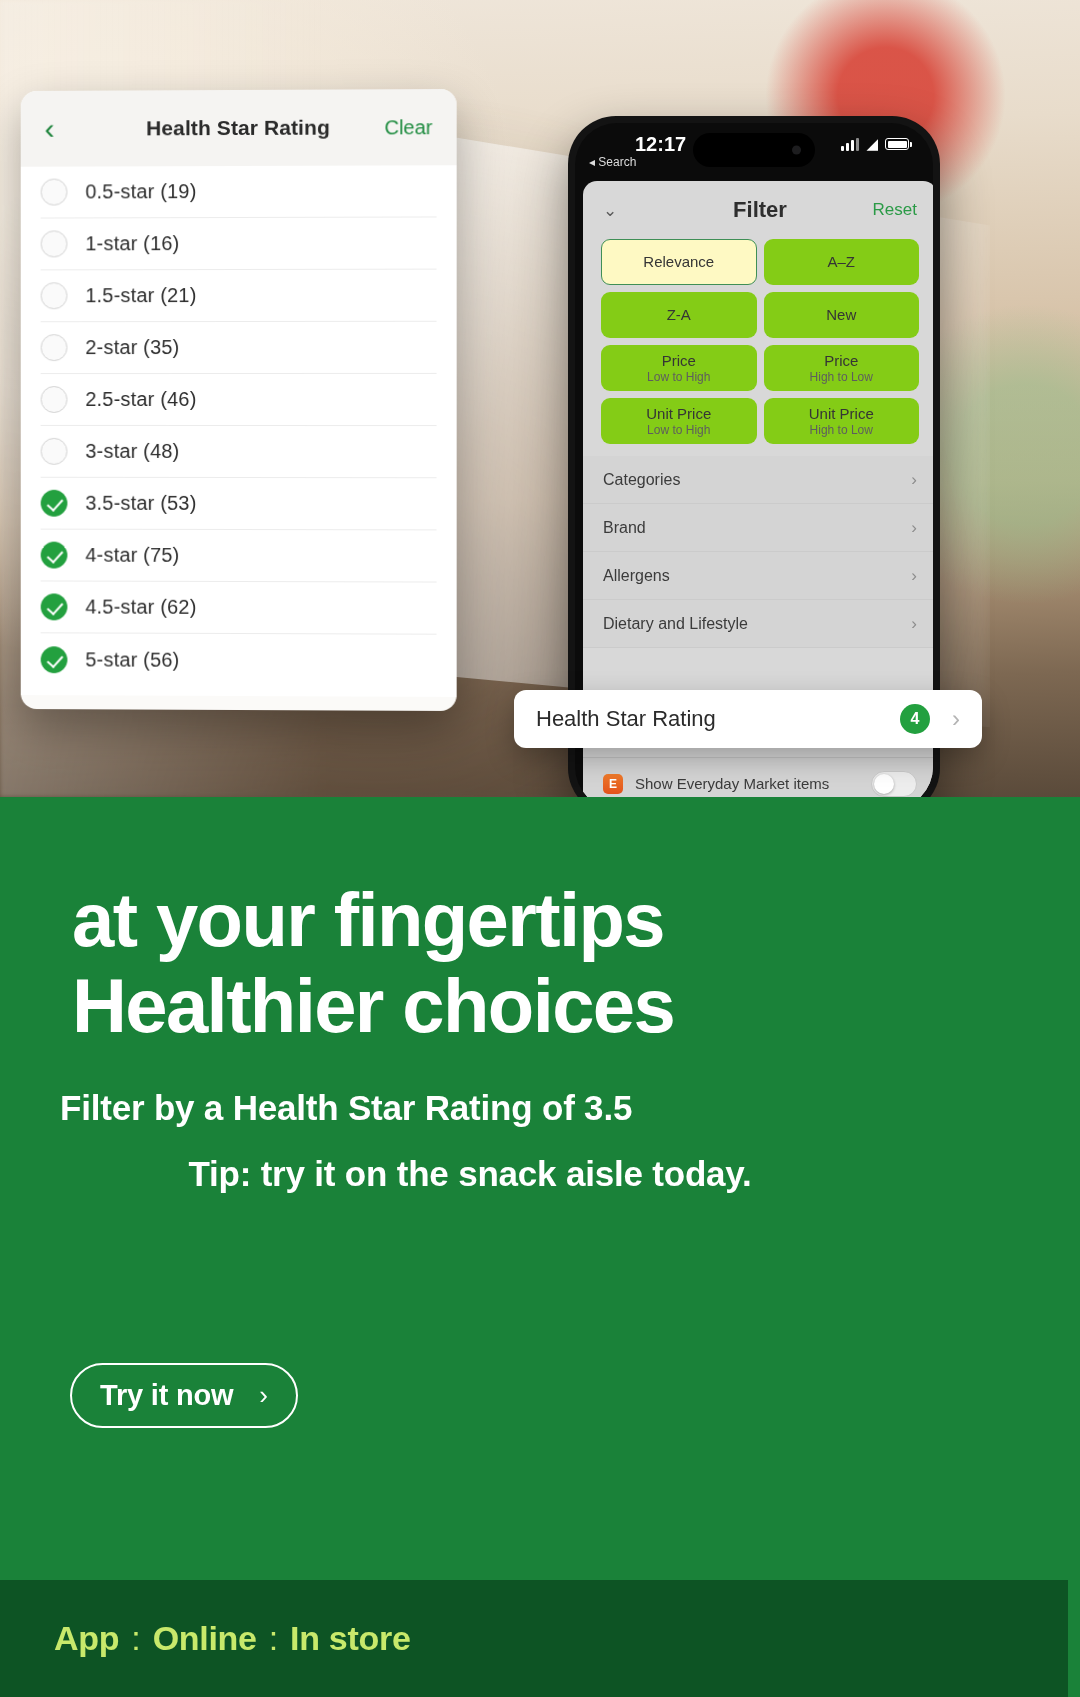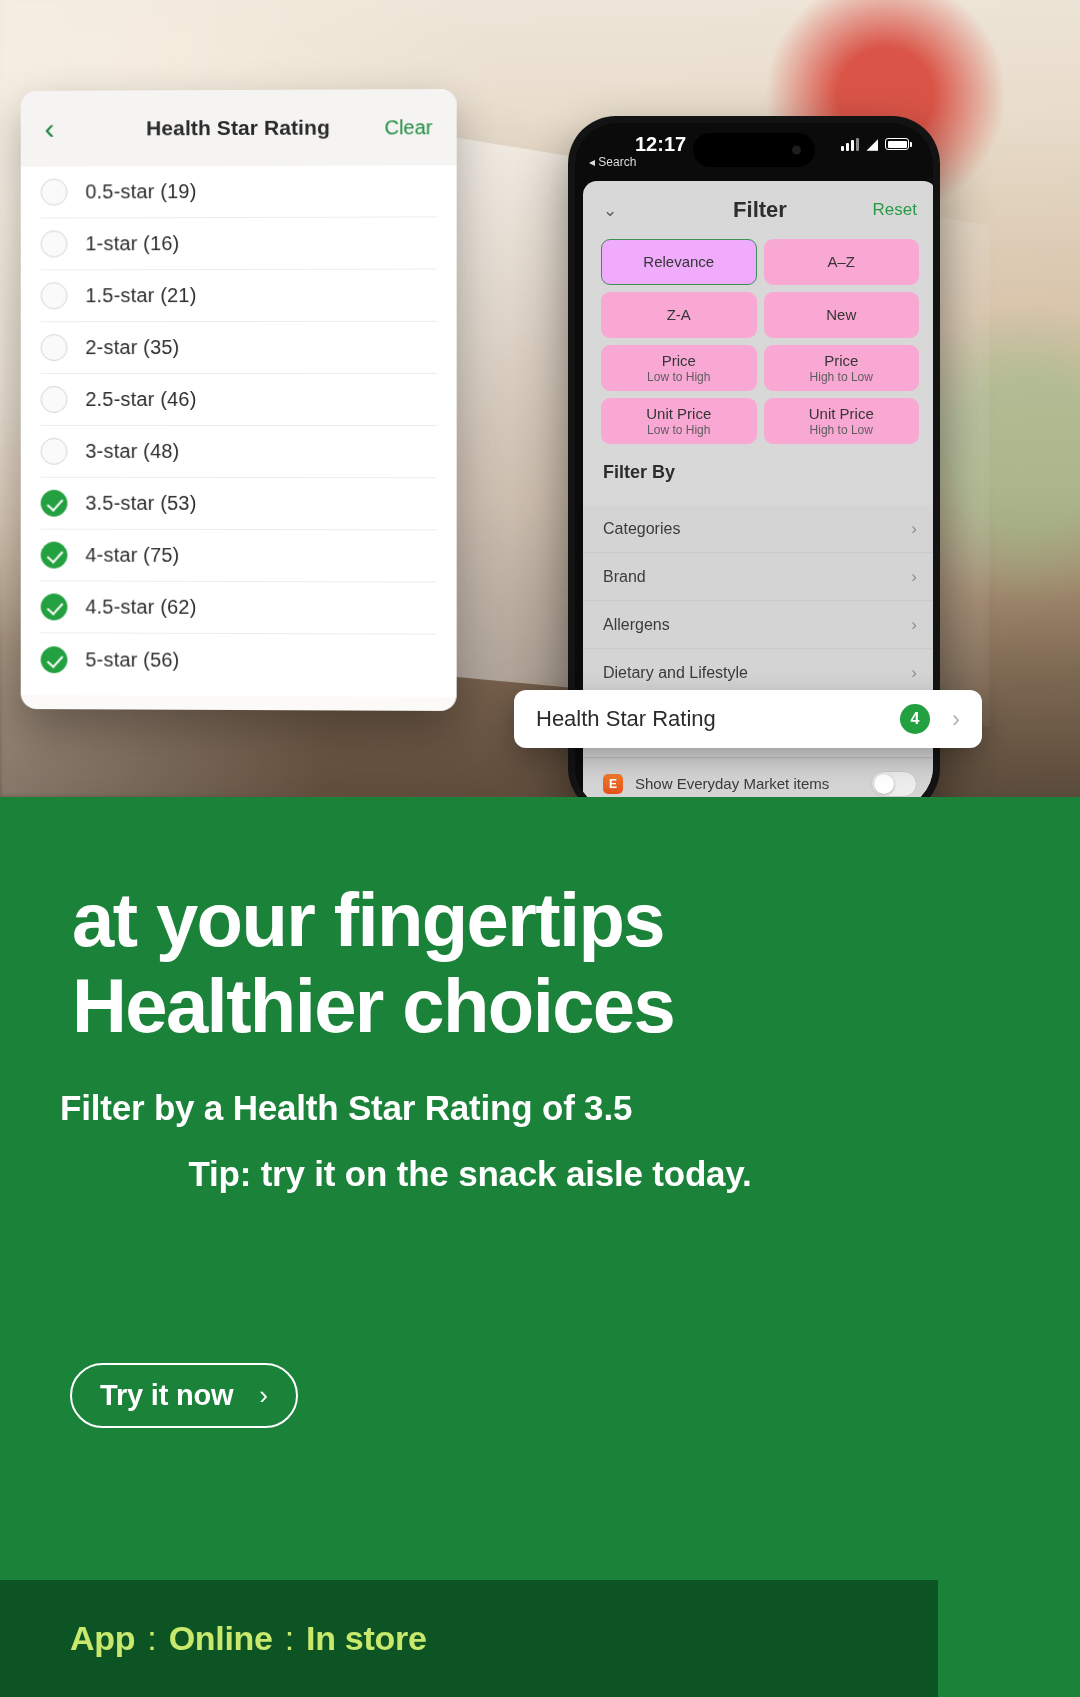--- a/index.html
+++ b/index.html
@@ -139,26 +139,26 @@
   }
   .sh-reset{ margin-left:auto; color:#2a9a46; font-size:17px; z-index:2; }
 
   .sect-label{
     font-size:18px; font-weight:600; color:#2c2c2c; padding:6px 20px 10px 20px;
   }
   .sortgrid{
     display:grid; grid-template-columns:1fr 1fr; gap:7px; padding:0 18px;
   }
   .sortbtn{
-    background:#f9a8d4; border-radius:9px;
+    background:#84cc16; border-radius:9px;
     height:46px; display:flex; flex-direction:column;
     align-items:center; justify-content:center;
     font-size:15px; color:#353535; line-height:1.18;
   }
-  .sortbtn.sel{ background:#f0abfc; border:1.4px solid #3f8f56; }
+  .sortbtn.sel{ background:#fef9c3; border:1.4px solid #3f8f56; }
   .sortbtn small{ font-size:12px; color:#5e5e5e; display:block; }
 
   .filterlist{ margin-top:12px; }
   .frow{
     height:48px; display:flex; align-items:center;
     padding:0 20px; font-size:16px; color:#3b3b3b;
     border-bottom:1px solid #cbcbcb;
     background:#d4d4d4;
   }
   .frow .chev{ margin-left:auto; color:#8d8d8d; font-size:17px; }
@@ -222,23 +222,23 @@
   .cta{
     position:absolute; left:70px; top:566px;
     display:inline-flex; align-items:center; gap:26px;
     border:2.6px solid #fff; border-radius:40px;
     padding:14px 28px; color:#fff;
     font-size:29px; font-weight:700; letter-spacing:-.2px;
   }
   .cta .cchev{ font-size:26px; font-weight:400; }
 
   .footer{
-    position:absolute; left:0; bottom:0; width:938px; height:117px;
+    position:absolute; left:0; bottom:0; width:1068px; height:117px;
     background:#0d5424;
-    display:flex; align-items:center; padding-left:70px;
+    display:flex; align-items:center; padding-left:54px;
   }
   .footer .f{
     color:#c8e96b; font-size:34px; font-weight:700; letter-spacing:-.3px;
   }
   .footer .sep{ color:#c8e96b; font-size:34px; font-weight:400; margin:0 12px; }
 </style>
 </head>
 <body>
 
 <div class="hero">
@@ -346,21 +346,20 @@
           <div class="sortbtn">
             <span>Unit Price</span>
             <small>Low to High</small>
           </div>
           <div class="sortbtn">
             <span>Unit Price</span>
             <small>High to Low</small>
           </div>
         </div>
 
-        <div class="sect-label" style="padding-top:18px;">Filter By</div>
 
         <div class="filterlist">
           <div class="frow">
             <span>Categories</span>
             <span class="chev">›</span>
           </div>
           <div class="frow">
             <span>Brand</span>
             <span class="chev">›</span>
           </div>

